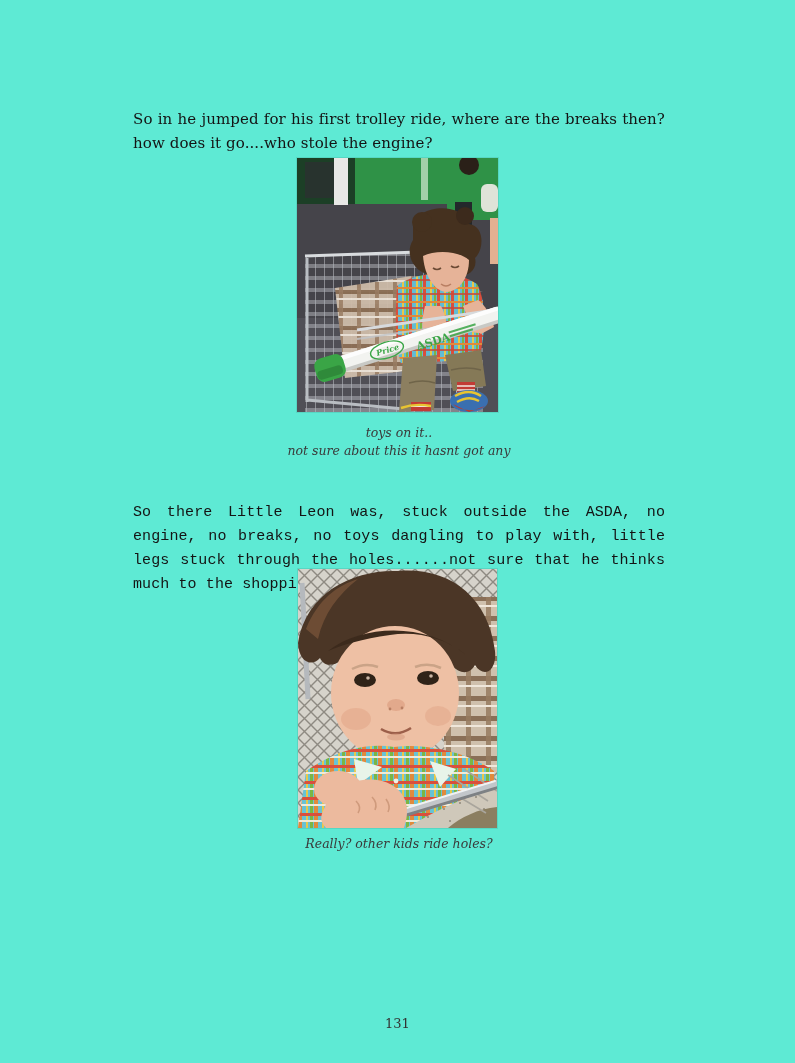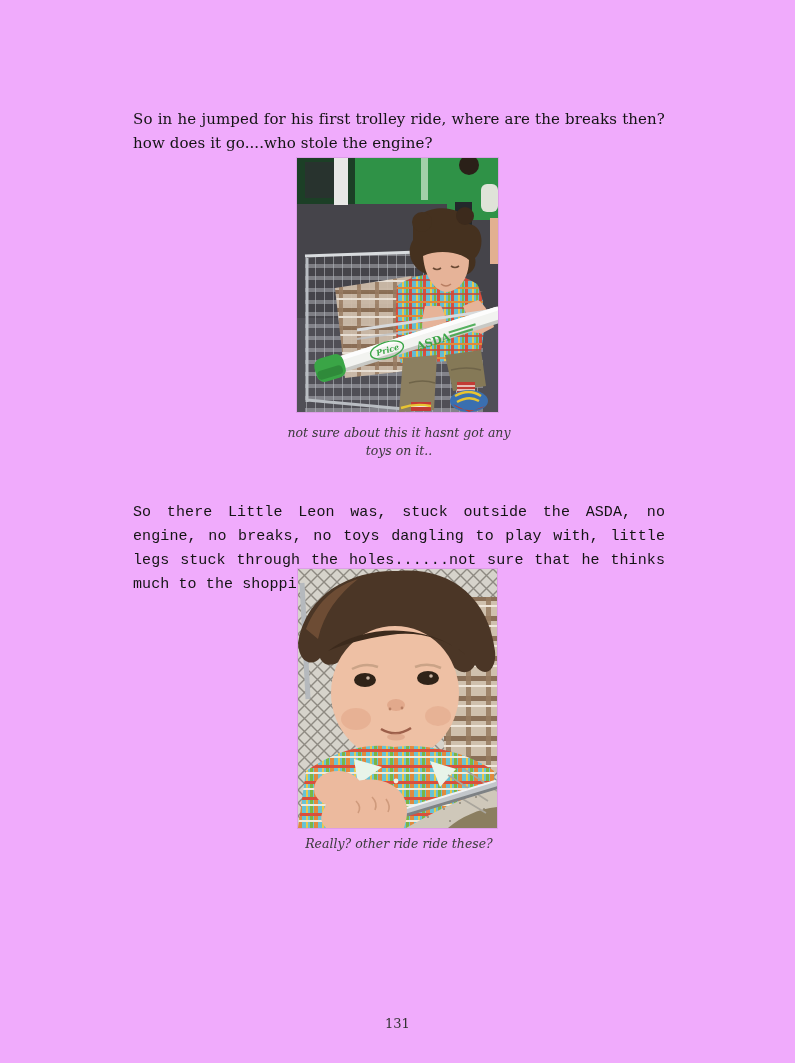--- a/index.html
+++ b/index.html
@@ -1,16 +1,16 @@
 <!DOCTYPE html>
 <html><head>
 <meta charset="utf-8">
 <style>
   html,body{margin:0;padding:0;background:#ffffff;}
-  .page{position:relative;width:795px;height:1063px;background:#f0abfc;overflow:hidden;
+  .page{position:relative;width:795px;height:1063px;background:#5eead4;overflow:hidden;
         font-family:"DejaVu Serif","Liberation Serif",serif;color:#141414;}
   .para{position:absolute;left:133px;width:532px;font-size:15px;line-height:24px;
         text-align:justify;letter-spacing:0.1px;}
   .figure{position:absolute;box-shadow:0 0 0 1px rgba(0,0,0,0.08);}
   .caption{position:absolute;left:133px;width:532px;text-align:center;
            font-style:italic;font-size:12.5px;line-height:18px;color:#3a3a3a;}
   .pagenum{position:absolute;left:0;width:795px;top:1016px;text-align:center;
            font-size:13px;color:#333333;}
   svg{display:block;}
 </style>
@@ -104,22 +104,22 @@
         <rect x="20" y="210" width="26" height="9" rx="4" fill="#2f8a3a" transform="rotate(-17 33 214)"></rect>
         <ellipse cx="90" cy="192" rx="17" ry="8" fill="none" stroke="#3aa546" stroke-width="1.4" transform="rotate(-17 90 192)"></ellipse>
         <text x="79" y="195" font-size="8" font-style="italic" font-weight="bold" fill="#3aa546" transform="rotate(-17 90 192)">Price</text>
         <text x="118" y="186" font-size="11" font-weight="bold" fill="#3aa546" transform="rotate(-17 140 180)">ASDA</text>
         <path d="M152,172 h28 M152,176 h24" stroke="#3aa546" stroke-width="2" transform="rotate(-17 160 174)" opacity="0.85"></path>
       </g>
     </svg>
   </div>
 
   <div class="caption" style="top:424px;">
+    <div>toys on it..</div>
     <div>not sure about this it hasnt got any</div>
-    <div>toys on it..</div>
   </div>
 
   <p class="para" style="top:486px;font-family:Liberation Mono, monospace;">So there Little Leon was, stuck outside the ASDA, no engine, no breaks, no toys dangling to play with, little legs stuck through the holes......not sure that he thinks much to the shopping trolley!</p>
 
   <div class="figure" style="left:298px;top:569px;width:199px;height:259px;">
     <svg width="199" height="259" viewBox="0 0 199 259" role="img">
       <defs>
         <pattern id="mesh2" width="13" height="13" patternUnits="userSpaceOnUse">
           <rect width="13" height="13" fill="#d6d3cb"></rect>
           <path d="M0,0 L13,13 M13,0 L0,13" stroke="#8e8a82" stroke-width="1.4" fill="none"></path>
@@ -186,18 +186,18 @@
       <path d="M90,249 L199,216" stroke="#7d8184" stroke-width="8" stroke-linecap="round"></path>
       <path d="M90,247 L199,214" stroke="#c2c6ca" stroke-width="6" stroke-linecap="round"></path>
       <path d="M92,244 L197,212" stroke="#f0f2f3" stroke-width="2" stroke-linecap="round"></path>
 
       <ellipse cx="40" cy="220" rx="24" ry="18" fill="#ecba9e"></ellipse>
       <path d="M26,240 C38,212 72,204 94,216 C110,226 112,242 106,259 L28,259 C22,252 22,248 26,240 Z" fill="#ecba9e"></path>
       <path d="M58,232 q6,6 2,12 M74,228 q6,6 3,13 M88,230 q5,7 2,13" stroke="#cf9a7c" stroke-width="1.6" fill="none"></path>
     </svg>
   </div>
 
-  <div class="caption" style="top:835px;">Really? other ride ride these?</div>
+  <div class="caption" style="top:835px;">Really? other kids ride holes?</div>
 
 
   <div class="pagenum">131</div>
 
 </div>
 
 </body></html>

